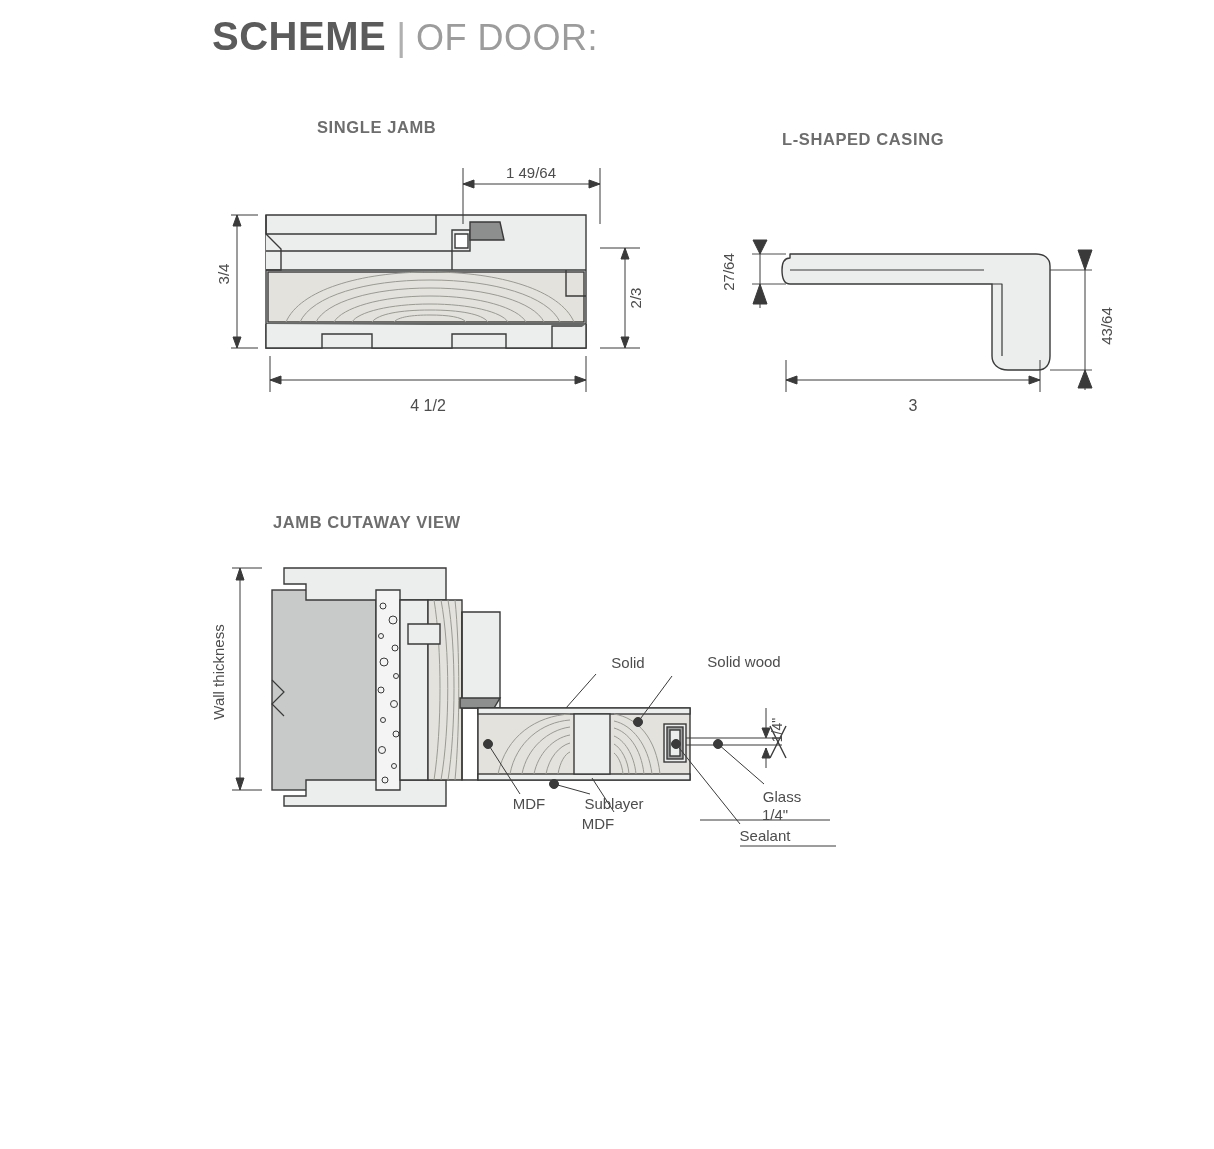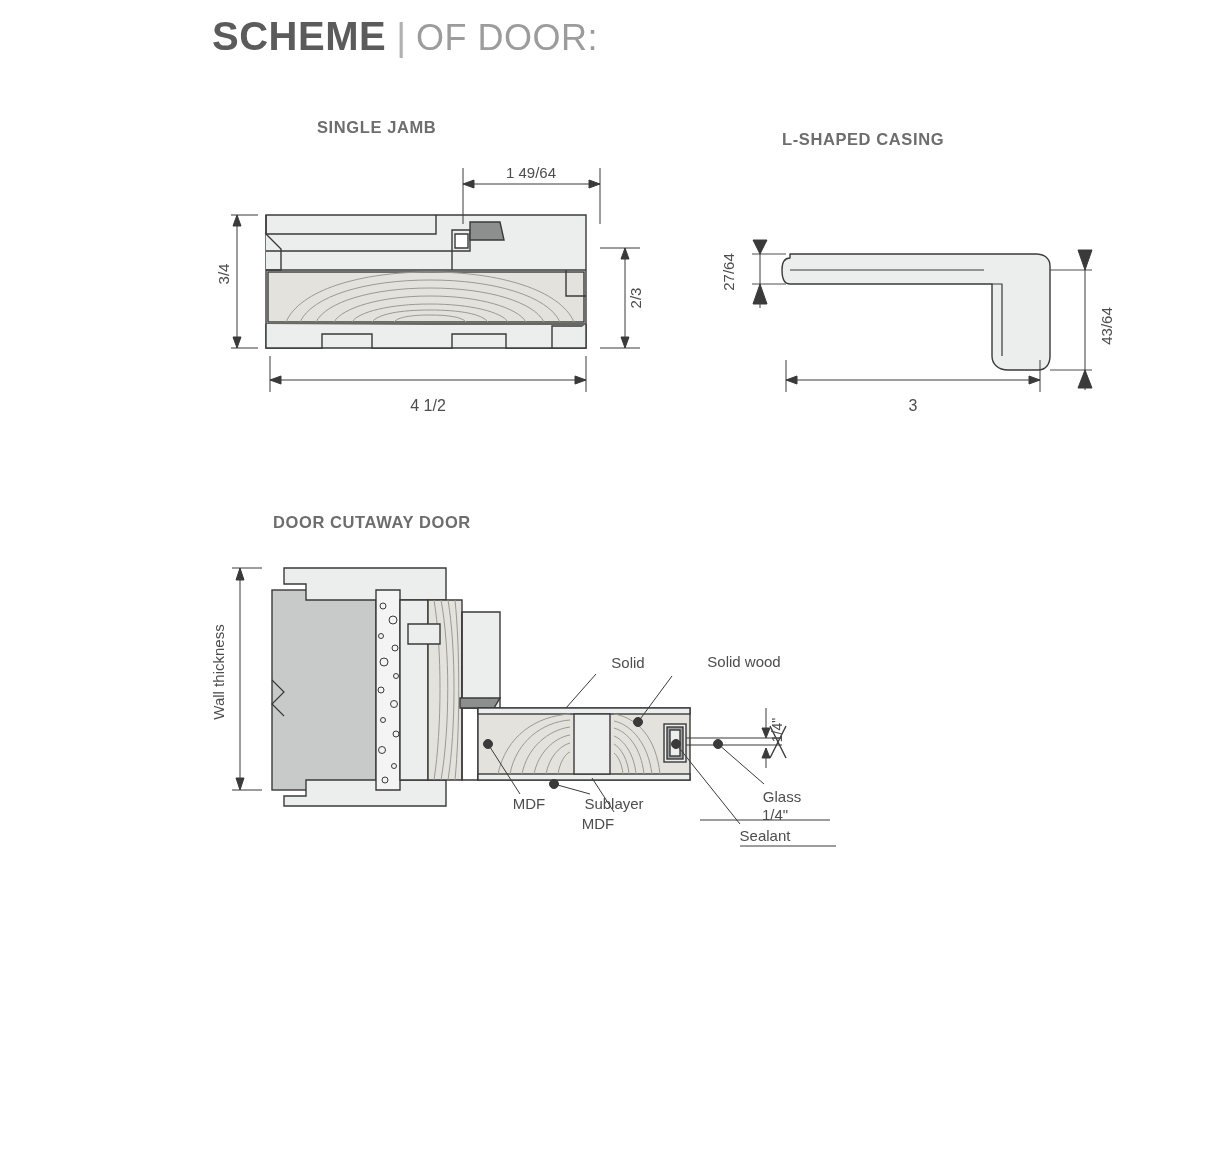--- a/index.html
+++ b/index.html
@@ -47,21 +47,21 @@
 <div class="stage">
 
   <div id="title-block">
     <span id="title-main">SCHEME</span>
     <span id="title-sep">|</span>
     <span id="title-sub">OF DOOR:</span>
   </div>
 
   <div class="section-heading" id="heading-jamb">SINGLE  JAMB</div>
   <div class="section-heading" id="heading-casing">L-SHAPED CASING</div>
-  <div class="section-heading" id="heading-cutaway">DOOR CUTAWAY DOOR</div>
+  <div class="section-heading" id="heading-cutaway">JAMB CUTAWAY VIEW</div>
 
   <svg width="1214" height="1149" style="pointer-events:none">
     <g stroke="#3a3a3a" stroke-width="1.4" fill="none" stroke-linejoin="miter">
 
       <path d="M266,207 L586,207 L586,340 L266,340 Z" fill="#eceded"></path>
 
       <path d="M266,207 L266,226 L281,241 L281,262 L266,262" fill="#eceded"></path>
 
       <path d="M266,262 L586,262"></path>
       <path d="M266,316 L586,316"></path>

